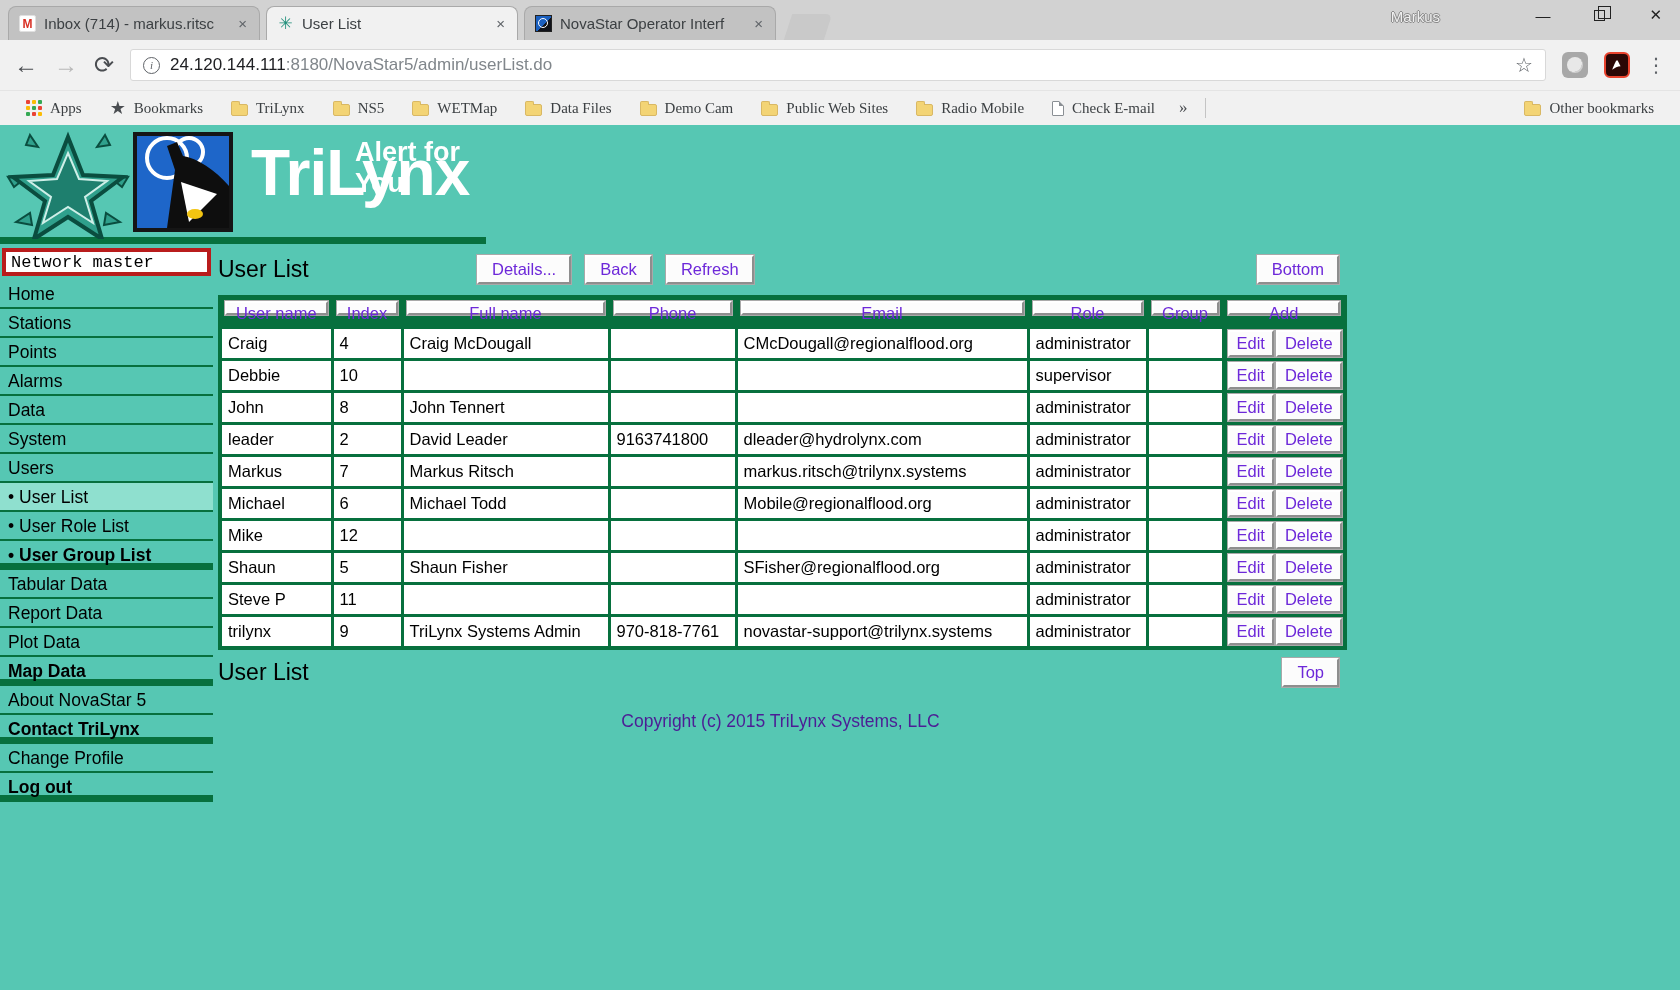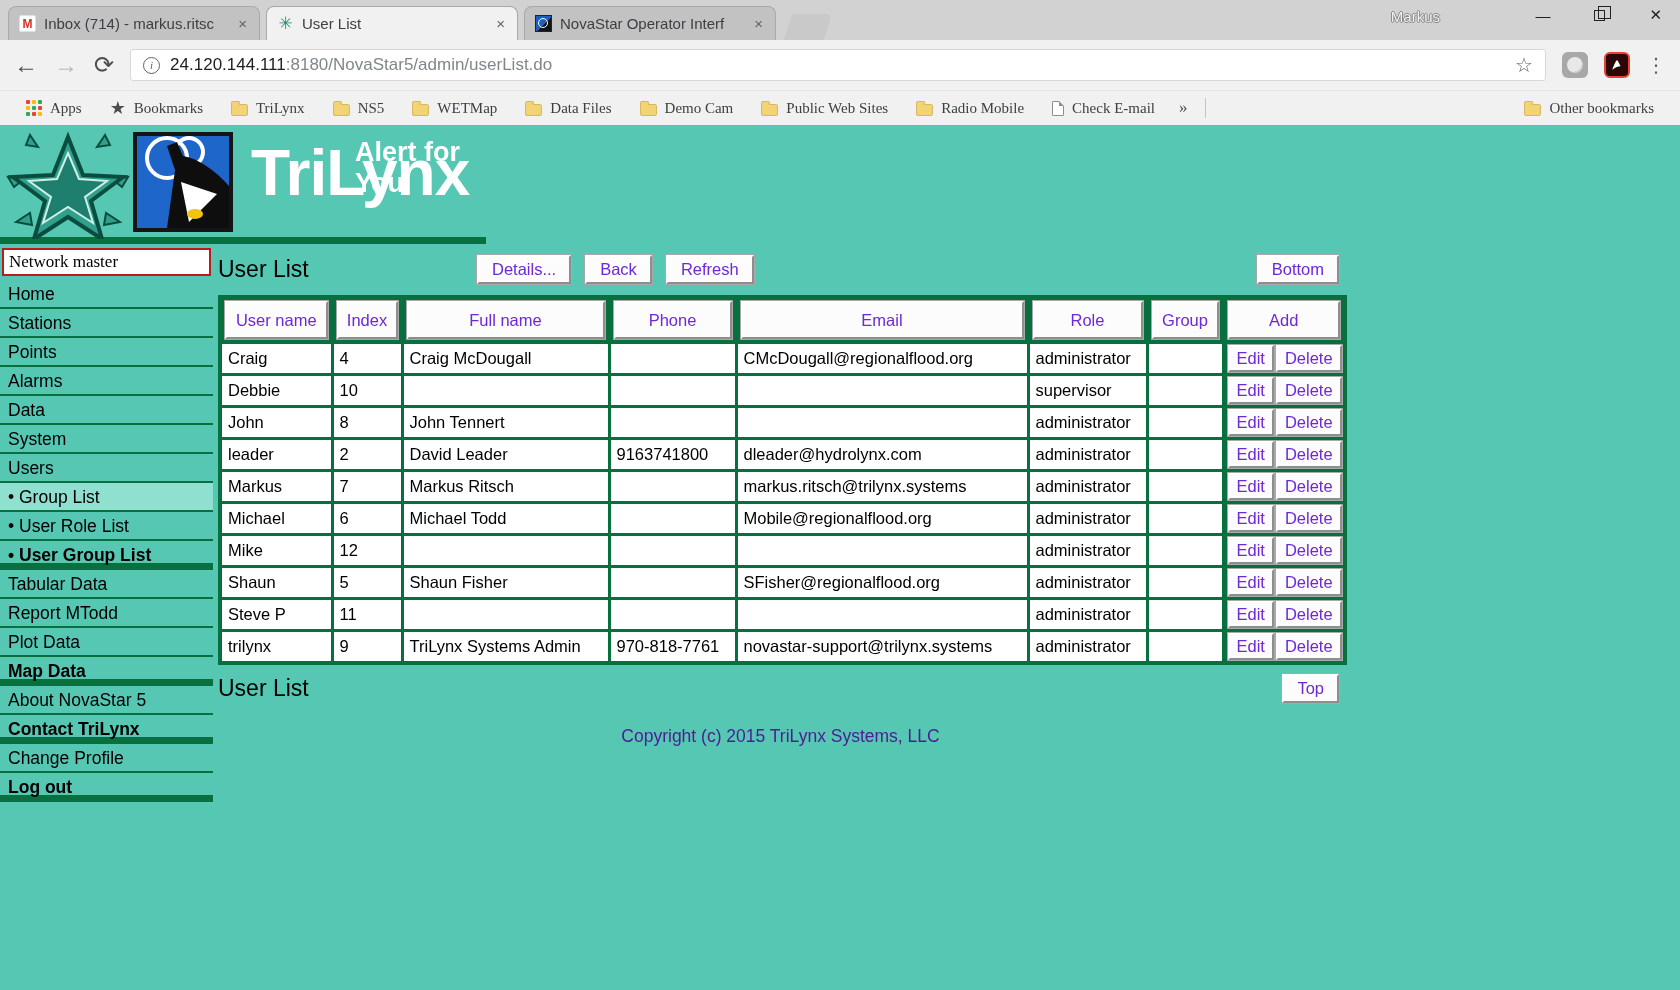--- a/index.html
+++ b/index.html
@@ -78,22 +78,22 @@
   .logo-star { position:absolute; left:0; top:2px; }
   .logo-lynx { position:absolute; left:133px; top:7px; width:100px; height:100px; border:4px solid #151515; background:#1E66C9; }
   .brand { position:absolute; left:251px; top:18px; color:#fff; }
   .brand-name { font-size:64px; font-weight:bold; line-height:0.95; letter-spacing:-1px; }
   .brand-tagline { position:absolute; left:104px; top:-6px; font-size:27px; font-weight:bold; letter-spacing:0; }
   .green-rule { width:486px; height:7px; background:#07703E; }
 
   .layout { display:flex; align-items:flex-start; }
   .sidebar { width:213px; flex:0 0 213px; padding-top:4px; }
   .network-input {
-    display:block; width:209px; height:28px; margin:0 0 4px 2px; border:2px solid #b91c1c;
-    font-size:17px; font-family:Liberation Serif, serif; padding:0 5px; background:#fff; color:#000;
+    display:block; width:209px; height:28px; margin:0 0 4px 2px; border:4px solid #b91c1c;
+    font-size:17px; font-family:Liberation Mono, monospace; padding:0 5px; background:#fff; color:#000;
   }
   .side-item { height:29px; line-height:28px; padding-left:8px; font-size:17.5px; color:#000;
     border-bottom:2px solid #07703E; cursor:pointer; white-space:nowrap; }
   .side-item.active { background:#8FE0CF; }
   .side-item.sep { border-bottom-width:7px;font-weight:bold; }
 
   .main { margin-left:5px; width:1125px; }
   .title-row { display:flex; align-items:center; margin-top:9px; height:32px; }
   .page-title { font-size:23px; color:#000; width:259px; }
   .btn3d {
@@ -103,21 +103,21 @@
   }
   .toolbar-btn { margin-right:14px; }
   .right-btn { margin-left:auto; margin-right:4px; }
 
   table.data-table { border-collapse:collapse; table-layout:fixed; width:1125px; margin-top:10px; border:4px solid #07703E; }
   .data-table th, .data-table td {
     border:3px solid #07703E; background:#fff; font-size:16.5px; font-weight:normal;
     padding:2px 6px; height:30px; text-align:left; overflow:hidden; white-space:nowrap;
   }
   .data-table th { background:#07703E; padding:2px 3px; }
-  .hdr-btn { width:100%; height:38px; padding:1px 2px; font-size:16.5px; }
+  .hdr-btn { width:100%; height:14px; padding:1px 2px; font-size:16.5px; }
   td.actions-cell { background:#07703E; padding:1px 2px; text-align:center;margin-top:25px; }
   .row-action-btn { padding:2px 7px; margin:0 1px; font-size:16.5px; }
 
   .footer-row { display:flex; align-items:center; margin-top:8px; height:30px; }
   .copyright { width:1125px; text-align:center; color:#4c1d95; font-size:17.5px; margin-top:23px; }
 </style>
 </head>
 <body>
 
 <div class="titlebar">
@@ -272,25 +272,25 @@
     <div class="sidebar">
       <input class="network-input" value="Network master" style="">
       <div id="sidebar-items">
           <div class="side-item">Home</div>
           <div class="side-item">Stations</div>
           <div class="side-item">Points</div>
           <div class="side-item">Alarms</div>
           <div class="side-item">Data</div>
           <div class="side-item">System</div>
           <div class="side-item">Users</div>
-          <div class="side-item active">• Group List</div>
+          <div class="side-item active">• User List</div>
           <div class="side-item">• User Role List</div>
           <div class="side-item sep">• User Group List</div>
           <div class="side-item">Tabular Data</div>
-          <div class="side-item">Report MTodd</div>
+          <div class="side-item">Report Data</div>
           <div class="side-item">Plot Data</div>
           <div class="side-item sep">Map Data</div>
           <div class="side-item">About NovaStar 5</div>
           <div class="side-item sep">Contact TriLynx</div>
           <div class="side-item">Change Profile</div>
           <div class="side-item sep">Log out</div>
         </div>
     </div>
 
     <div class="main">

